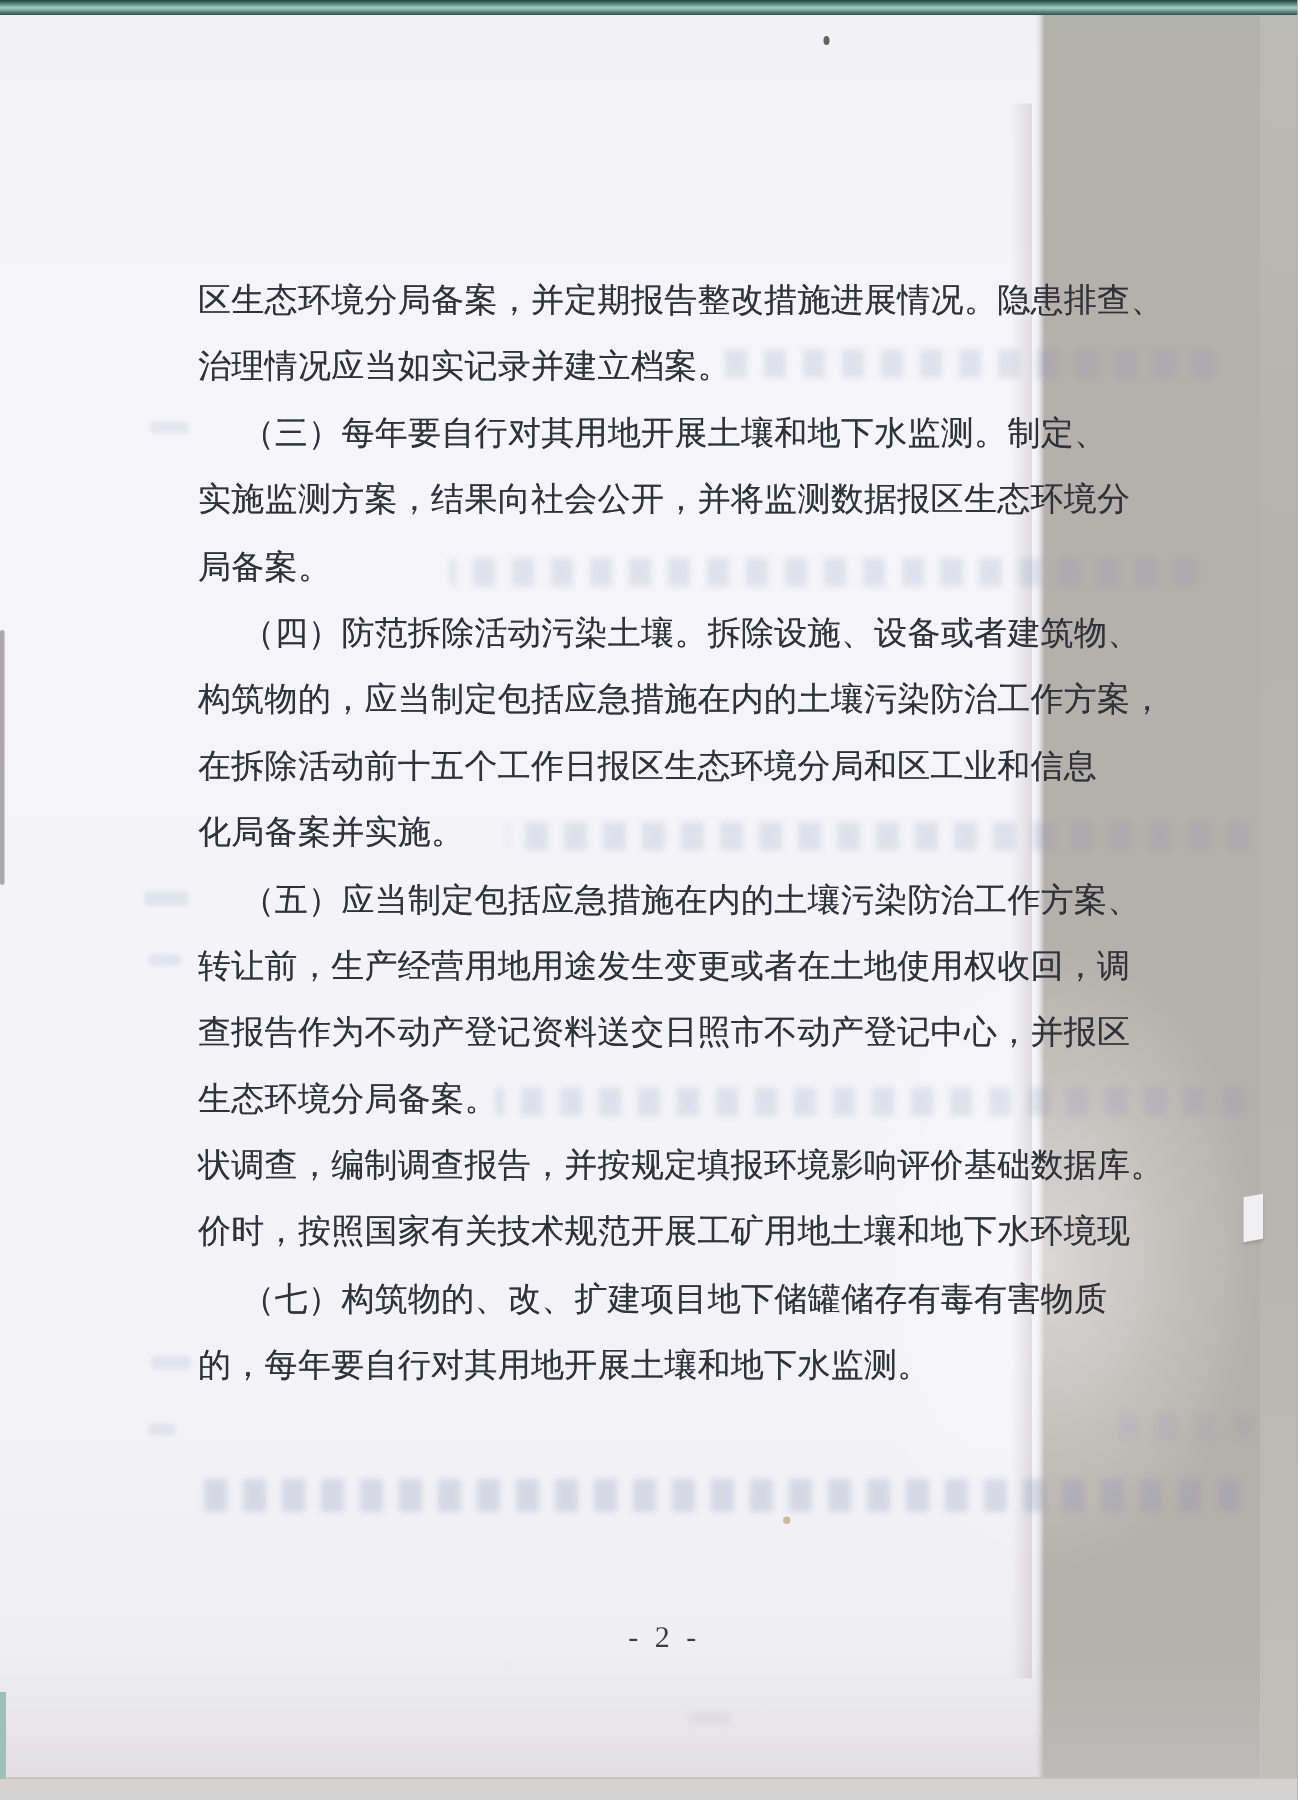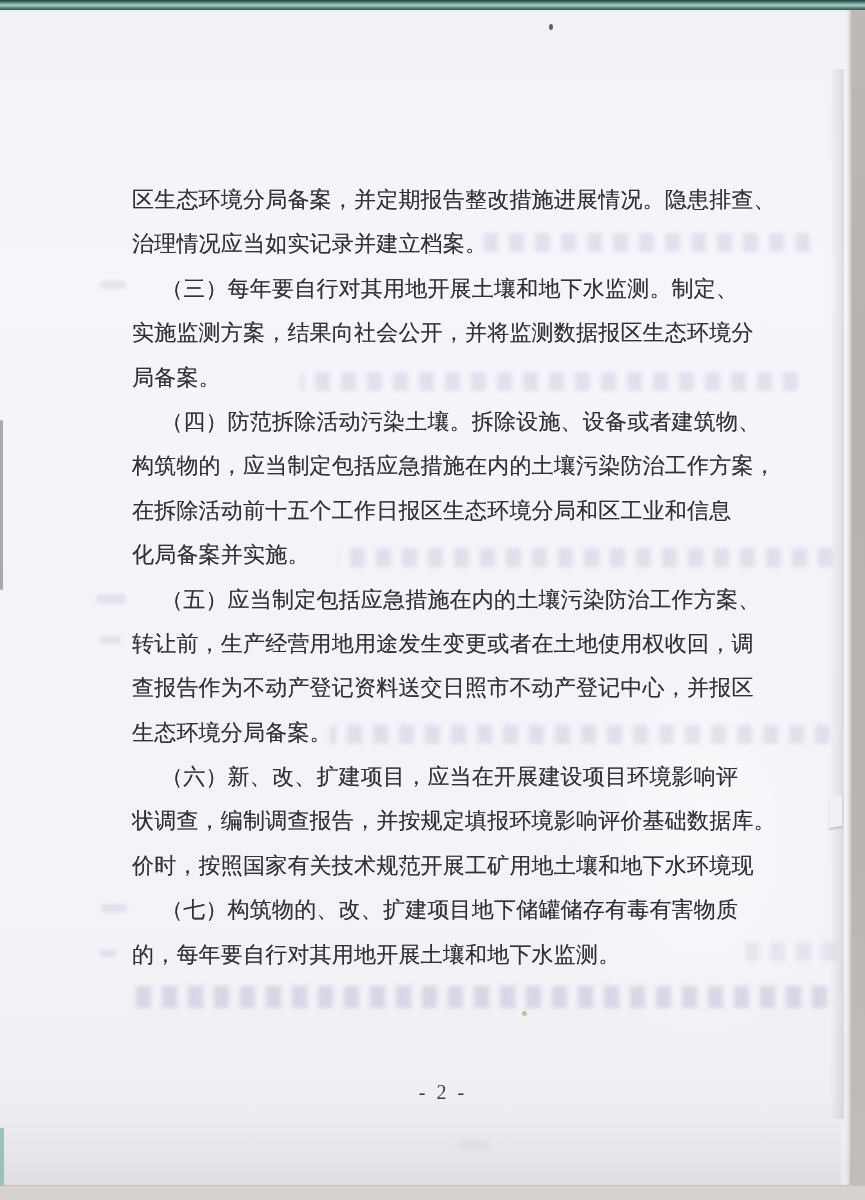--- a/index.html
+++ b/index.html
@@ -12,21 +12,21 @@
   .scan{position:relative;width:865px;height:1200px;overflow:hidden;background:#b4b0ab;}
 
   
   .bed-right{
     position:absolute;top:10px;right:0;width:25px;height:1190px;
     background:linear-gradient(180deg,#bdb9b4 0%,#b6b2ad 30%,#b9b5b0 70%,#c2bfba 100%);
   }
 
   
   .page{
-    position:absolute;left:0;top:9px;width:852px;height:1177px;
+    position:absolute;left:0;top:9px;width:696px;height:1177px;
     background:linear-gradient(180deg,#f2f1f6 0%,#f6f5fa 22%,#f4f3f8 55%,#f3f2f7 80%,#eeedf2 96%,#e9e8ec 100%);
     box-shadow:inset -4px 0 5px -3px rgba(96,92,86,.6);
   }
   
   .sheen-a{position:absolute;left:560px;top:620px;width:281px;height:420px;
     background:radial-gradient(closest-side,rgba(255,255,255,.5),rgba(255,255,255,0));pointer-events:none;}
   .sheen-b{position:absolute;left:0;top:1090px;width:841px;height:87px;
     background:linear-gradient(180deg,rgba(210,207,212,0),rgba(208,205,208,.35));pointer-events:none;}
   .crease-right{position:absolute;right:8px;top:60px;width:14px;height:1050px;
     background:linear-gradient(90deg,rgba(150,146,142,0),rgba(150,146,142,.25));pointer-events:none;}
@@ -114,21 +114,20 @@
         <div class="line">实施监测方案，结果向社会公开，并将监测数据报区生态环境分</div>
         <div class="line">局备案。</div>
         <div class="line indent">（四）防范拆除活动污染土壤。拆除设施、设备或者建筑物、</div>
         <div class="line">构筑物的，应当制定包括应急措施在内的土壤污染防治工作方案，</div>
         <div class="line">在拆除活动前十五个工作日报区生态环境分局和区工业和信息</div>
         <div class="line">化局备案并实施。</div>
         <div class="line indent">（五）应当制定包括应急措施在内的土壤污染防治工作方案、</div>
         <div class="line">转让前，生产经营用地用途发生变更或者在土地使用权收回，调</div>
         <div class="line">查报告作为不动产登记资料送交日照市不动产登记中心，并报区</div>
         <div class="line">生态环境分局备案。</div>
-        <div class="line indent">（六）新、改、扩建项目，应当在开展建设项目环境影响评</div>
         <div class="line">状调查，编制调查报告，并按规定填报环境影响评价基础数据库。</div>
         <div class="line">价时，按照国家有关技术规范开展工矿用地土壤和地下水环境现</div>
         <div class="line indent">（七）构筑物的、改、扩建项目地下储罐储存有毒有害物质</div>
         <div class="line">的，每年要自行对其用地开展土壤和地下水监测。</div>
       </div>
 
     <div class="pageno">- 2 -</div>
 
     <div class="edge-notch"></div>
     <div class="speck1"></div>

